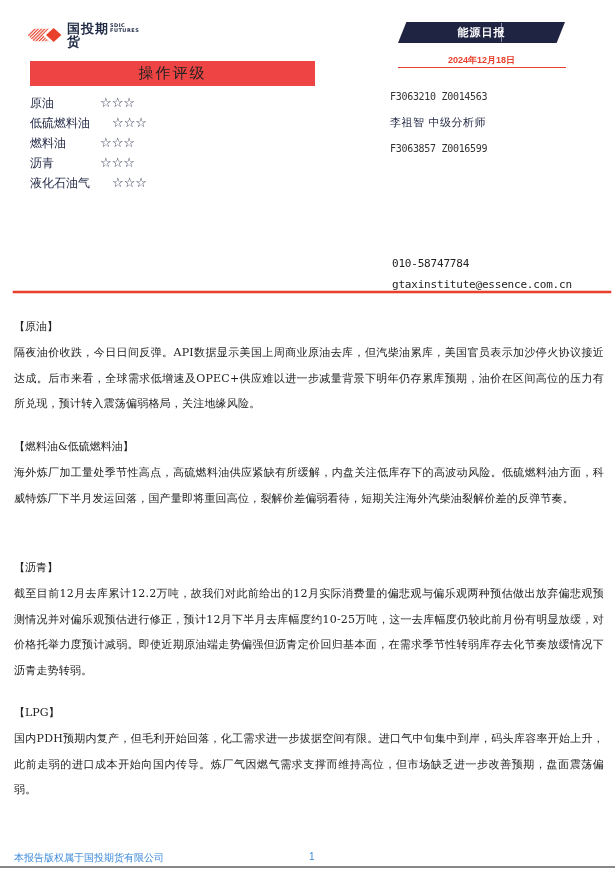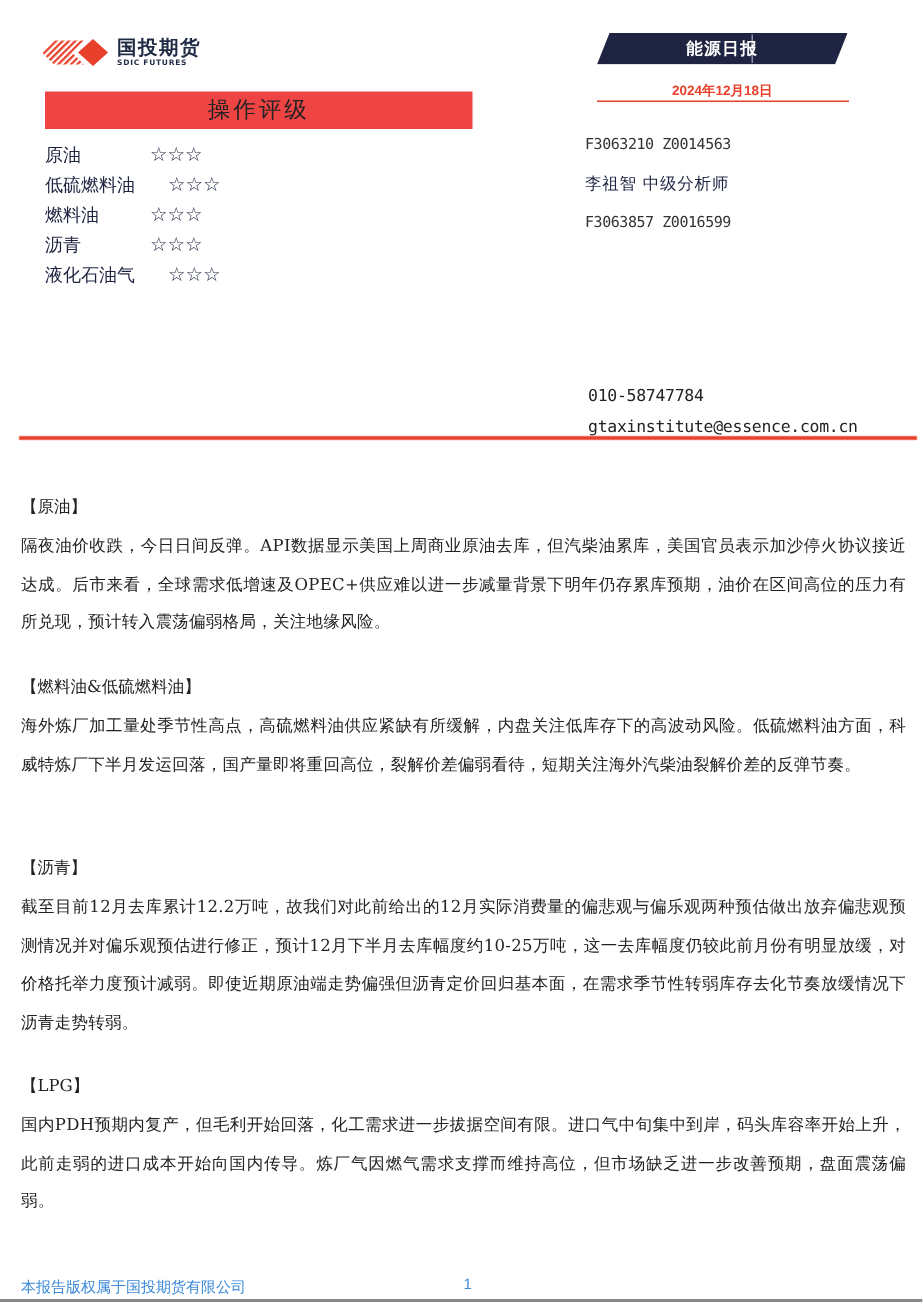--- a/index.html
+++ b/index.html
@@ -1,39 +1,39 @@
 <!DOCTYPE html>
 <html><head>
 <meta charset="utf-8">
 <style>
   html,body{margin:0;padding:0;background:#fff;}
   body{width:615px;height:870px;position:relative;overflow:hidden;font-family:"DejaVu Serif",serif;color:#1a1a1a;}
   .abs{position:absolute;}
   .logo{left:26px;top:24px;width:120px;height:22px;display:flex;align-items:center;}
   .logo svg{display:block}
-  .logo-text{margin-left:4px;display:flex;flex-direction:column;line-height:1;}
+  .logo-text{margin-left:4px;display:flex;flex-direction:row;line-height:1;}
   .logo-cn{font-family:"DejaVu Sans",sans-serif;font-weight:bold;font-size:13px;color:#1f2a44;letter-spacing:1px;}
   .logo-en{font-family:"DejaVu Sans",sans-serif;font-size:5px;color:#1f2a44;letter-spacing:0.5px;margin-top:1px;font-weight:bold;}
   .rating-title{left:30px;top:61px;width:285px;height:25px;background:#ef4444;display:flex;align-items:center;justify-content:center;font-size:15px;letter-spacing:2px;color:#222;}
   .ratings{left:30px;top:95px;width:300px;}
   .rating-row{display:flex;align-items:flex-start;height:20px;font-size:12px;color:#1e2440;}
   .rating-name{display:inline-block;}
   .stars{color:#1e2440;font-size:13px;letter-spacing:0px;}
   .banner{left:398px;top:22px;width:167px;height:21px;}
   .banner-shape{position:absolute;left:0;top:0;width:167px;height:21px;background:#1f2442;clip-path:polygon(5% 0,100% 0,95% 100%,0 100%);}
   .banner-text{position:absolute;left:0;top:0;width:167px;height:21px;display:flex;align-items:center;justify-content:center;color:#fff;font-size:11px;font-weight:bold;letter-spacing:1px;}
   .banner-div{position:absolute;left:103px;top:1px;width:1px;height:19px;background:#8d90a3;}
   .date{left:398px;top:54px;width:167px;text-align:center;font-family:"Liberation Sans",sans-serif;font-weight:bold;font-size:9px;color:#e8402a;}
   .date-line{left:398px;top:67px;width:168px;height:1px;background:#e8402a;}
   .analysts{left:390px;top:90px;width:220px;}
   .a-name{font-size:11px;color:#1e2440;height:26px;line-height:14px;letter-spacing:0.5px;}
   .a-id{font-family:"DejaVu Sans Mono",monospace;font-size:10px;color:#333;height:26px;line-height:14px;letter-spacing:-0.3px;}
   .contact{left:392px;top:253px;font-family:"DejaVu Sans Mono",monospace;font-size:11px;color:#222;line-height:21px;letter-spacing:-0.2px;}
   .hr-red{left:13px;top:291px;width:498px;height:2px;background:#e8402a;box-shadow:0 0 0 0.5px #f29a8b;}
-  .section{left:14px;width:590px;margin-top:11px;}
+  .section{left:14px;width:590px;}
   .sec-title{font-size:11px;color:#222;height:26px;line-height:26px;}
   .sec-body{font-size:11px;color:#222;line-height:25.5px;letter-spacing:0.2px;text-align:justify;}
   .footer{left:0;top:848px;width:615px;height:16px;font-family:"Liberation Sans",sans-serif;font-size:10px;color:#3d8ad9;}
   .f-left{position:absolute;left:14px;top:3px;}
   .f-center{position:absolute;left:309px;top:3px;}
   .f-right{position:absolute;right:29px;top:3px;margin-top:20px;}
   .footer-line{left:0;top:866px;width:615px;height:2px;background:#888;}
 </style>
 </head>
 <body>

